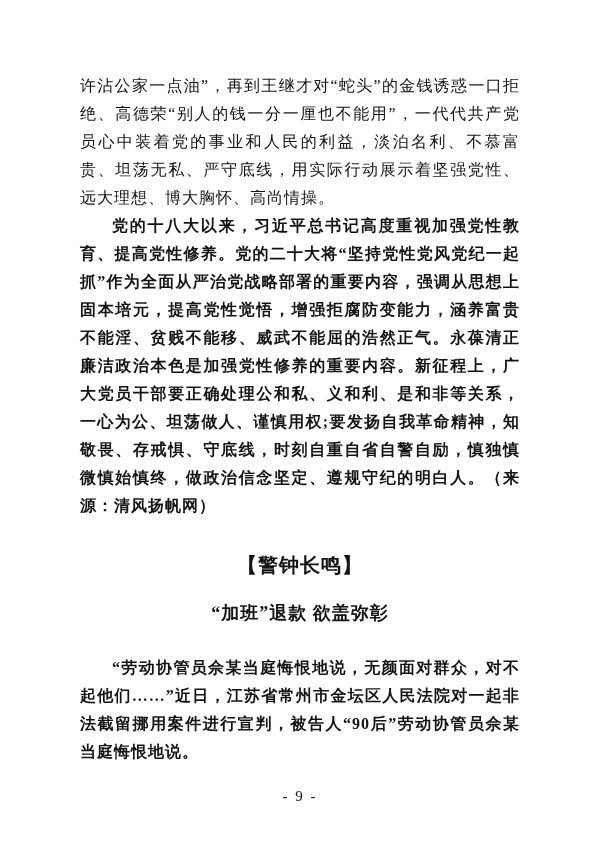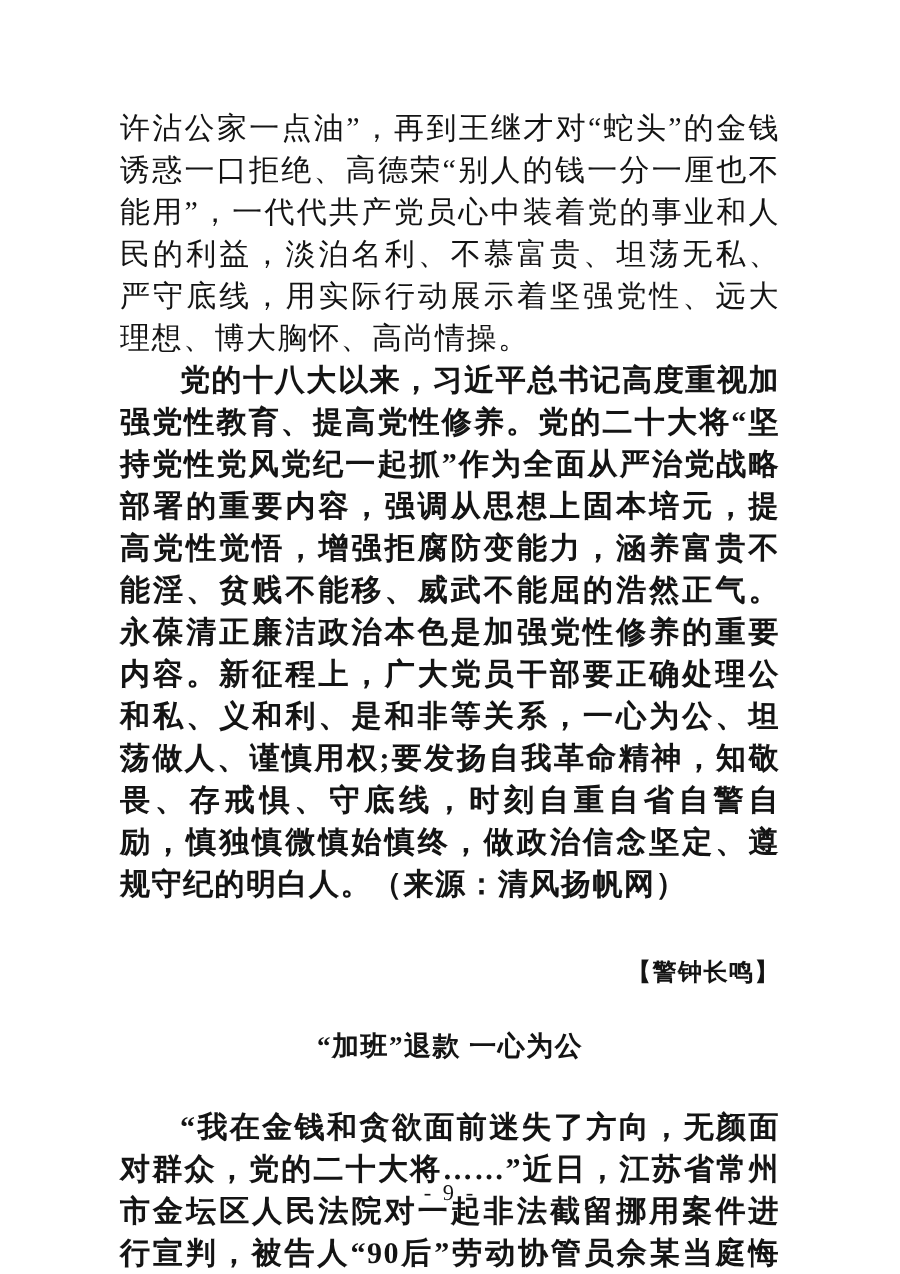--- a/index.html
+++ b/index.html
@@ -20,38 +20,38 @@
     top: 0;
     left: 0;
     width: 600px;
     height: 849px;
     box-sizing: border-box;
     padding: 72px 80px 0 80px;
     background: #ffffff;
   }
   .para {
     margin: 0;
-    font-size: 20px;
+    font-size: 16px;
     line-height: 28px;
     letter-spacing: 1px;
     text-align: justify;
     text-justify: inter-ideograph;
     word-break: break-all;
   }
   .para.indent {
     text-indent: 2em;
     font-weight: bold;
   }
   .section-header {
     margin: 34px 0 0 0;
-    font-size: 16px;
+    font-size: 20px;
     line-height: 22px;
     font-weight: bold;
     letter-spacing: 1px;
-    text-align: right;
+    text-align: center;
   }
   .article-title {
     margin: 24px 0 28px 0;
     font-size: 18px;
     line-height: 26px;
     font-weight: bold;
     letter-spacing: 1px;
     text-align: center;
   }
   .page-number {
@@ -68,20 +68,20 @@
 <body>
 
 <div class="page">
 
   <p class="para">许沾公家一点油”，再到王继才对“蛇头”的金钱诱惑一口拒绝、高德荣“别人的钱一分一厘也不能用”，一代代共产党员心中装着党的事业和人民的利益，淡泊名利、不慕富贵、坦荡无私、严守底线，用实际行动展示着坚强党性、远大理想、博大胸怀、高尚情操。</p>
 
   <p class="para indent">党的十八大以来，习近平总书记高度重视加强党性教育、提高党性修养。党的二十大将“坚持党性党风党纪一起抓”作为全面从严治党战略部署的重要内容，强调从思想上固本培元，提高党性觉悟，增强拒腐防变能力，涵养富贵不能淫、贫贱不能移、威武不能屈的浩然正气。永葆清正廉洁政治本色是加强党性修养的重要内容。新征程上，广大党员干部要正确处理公和私、义和利、是和非等关系，一心为公、坦荡做人、谨慎用权;要发扬自我革命精神，知敬畏、存戒惧、守底线，时刻自重自省自警自励，慎独慎微慎始慎终，做政治信念坚定、遵规守纪的明白人。（来源：清风扬帆网）</p>
 
   <h3 class="section-header">【警钟长鸣】</h3>
 
-  <h2 class="article-title">“加班”退款 一心为公</h2>
+  <h2 class="article-title">“加班”退款 欲盖弥彰</h2>
 
-  <p class="para indent">“我在金钱和贪欲面前迷失了方向，无颜面对群众，党的二十大将……”近日，江苏省常州市金坛区人民法院对一起非法截留挪用案件进行宣判，被告人“90后”劳动协管员佘某当庭悔恨地说。</p>
+  <p class="para indent">“劳动协管员佘某当庭悔恨地说，无颜面对群众，对不起他们……”近日，江苏省常州市金坛区人民法院对一起非法截留挪用案件进行宣判，被告人“90后”劳动协管员佘某当庭悔恨地说。</p>
 
 
   <div class="page-number">- 9 -</div>
 
 </div>
 
 </body></html>

